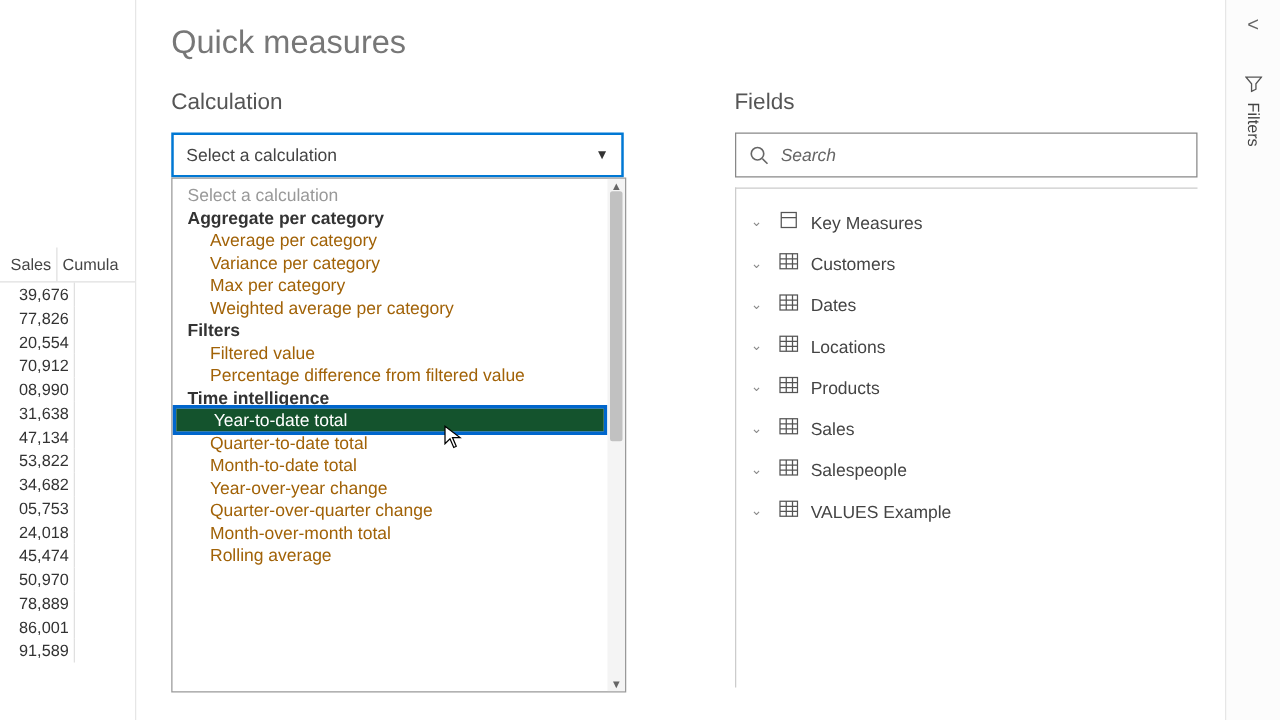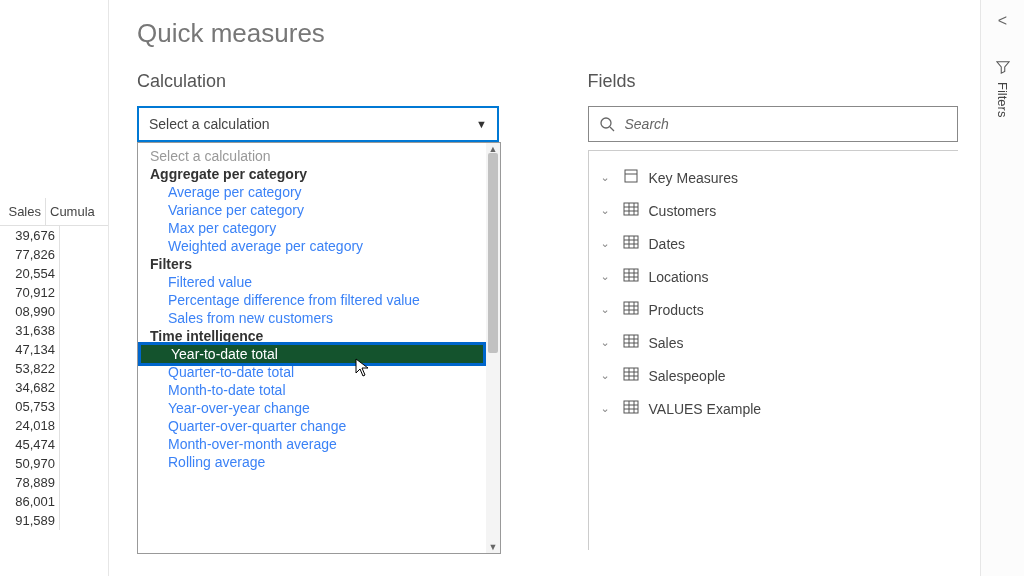--- a/index.html
+++ b/index.html
@@ -108,21 +108,21 @@
 
   .dd-placeholder {
     color: #999; font-size: 14px;
     padding: 1px 12px;
   }
   .dd-group {
     font-weight: 600; color: #333; font-size: 14px;
     padding: 1px 12px;
   }
   .dd-item {
-    font-size: 14px; color: #3b82f6;
+    font-size: 14px; color: #a16207;
     padding: 1px 12px 1px 30px;
     white-space: nowrap;
     cursor: pointer;
   }
   .dd-item.selected {
     background: #14532d;
     color: #fff;
   }
   .sel-wrap {
     border: 3px solid #0066cc;
@@ -285,33 +285,32 @@
           <div class="dd-inner" id="dd-inner">
               <div class="dd-placeholder">Select a calculation</div>
               <div class="dd-group">Aggregate per category</div>
               <div class="dd-item">Average per category</div>
               <div class="dd-item">Variance per category</div>
               <div class="dd-item">Max per category</div>
               <div class="dd-item">Weighted average per category</div>
               <div class="dd-group">Filters</div>
               <div class="dd-item">Filtered value</div>
               <div class="dd-item">Percentage difference from filtered value</div>
-              <div class="dd-item">Sales from new customers</div>
               <div class="dd-group">Time intelligence</div>
               <div class="sel-wrap">
                 <div class="dd-item selected">Year-to-date total</div>
                 <span class="cursor"><svg width="16" height="20" viewBox="0 0 16 20">
                     <path d="M1 1 L1 15 L5 11 L8 18 L10 17 L7 10 L13 10 Z" fill="#fff" stroke="#000" stroke-width="1"></path>
                   </svg></span>
               </div>
               <div class="dd-item">Quarter-to-date total</div>
               <div class="dd-item">Month-to-date total</div>
               <div class="dd-item">Year-over-year change</div>
               <div class="dd-item">Quarter-over-quarter change</div>
-              <div class="dd-item">Month-over-month average</div>
+              <div class="dd-item">Month-over-month total</div>
               <div class="dd-item">Rolling average</div>
             </div>
           <div class="dd-scroll">
             <span class="up">▲</span>
             <div class="thumb"></div>
             <span class="down">▼</span>
           </div>
         </div>
       </div>
     </div>

